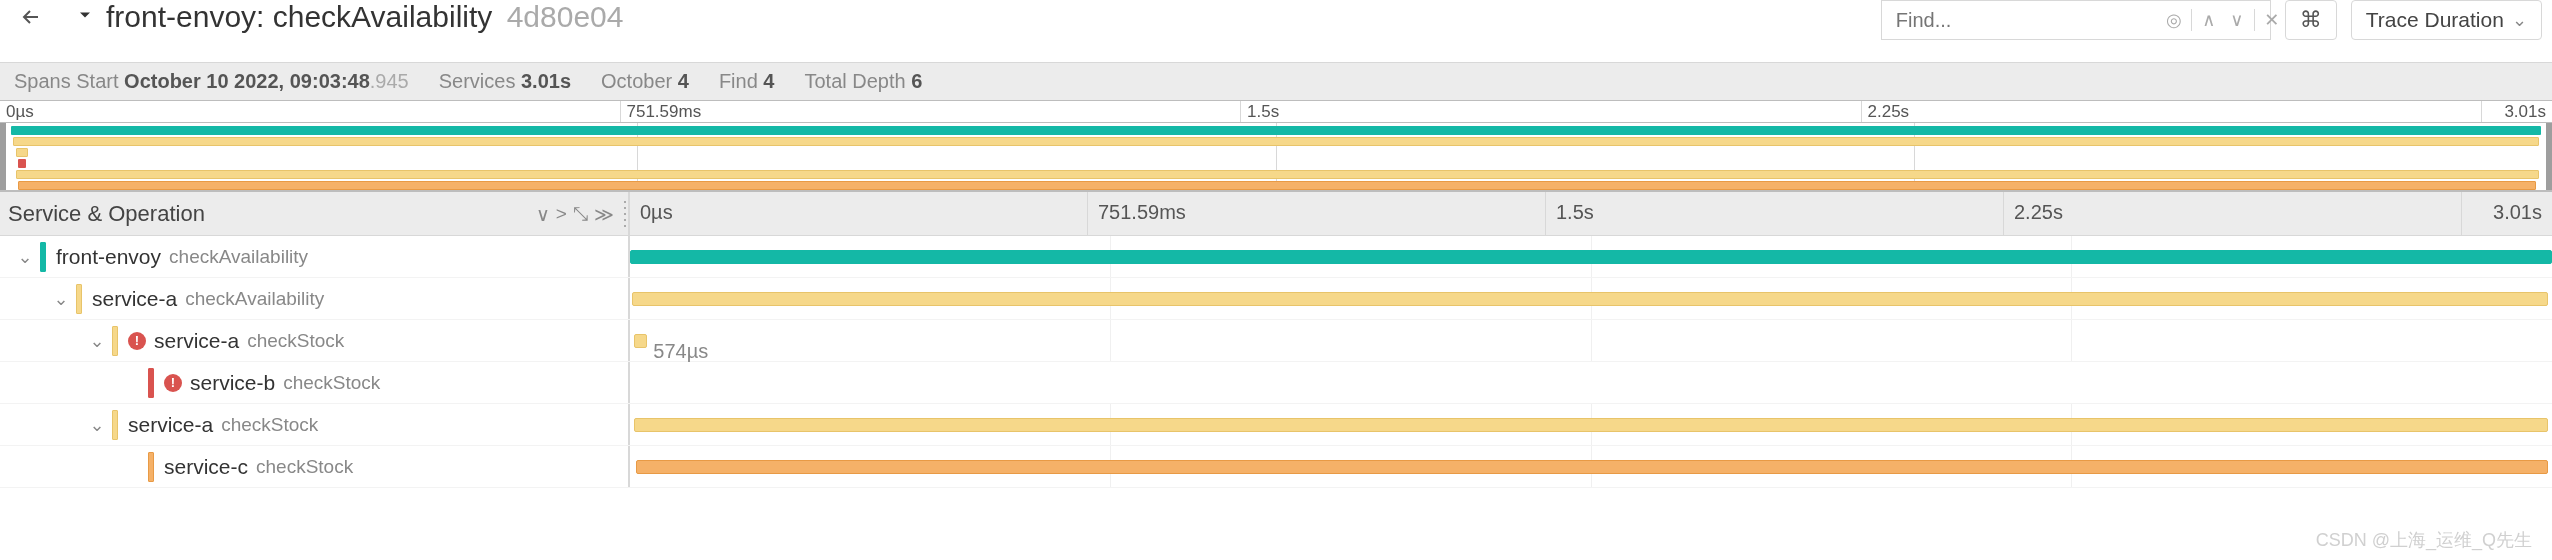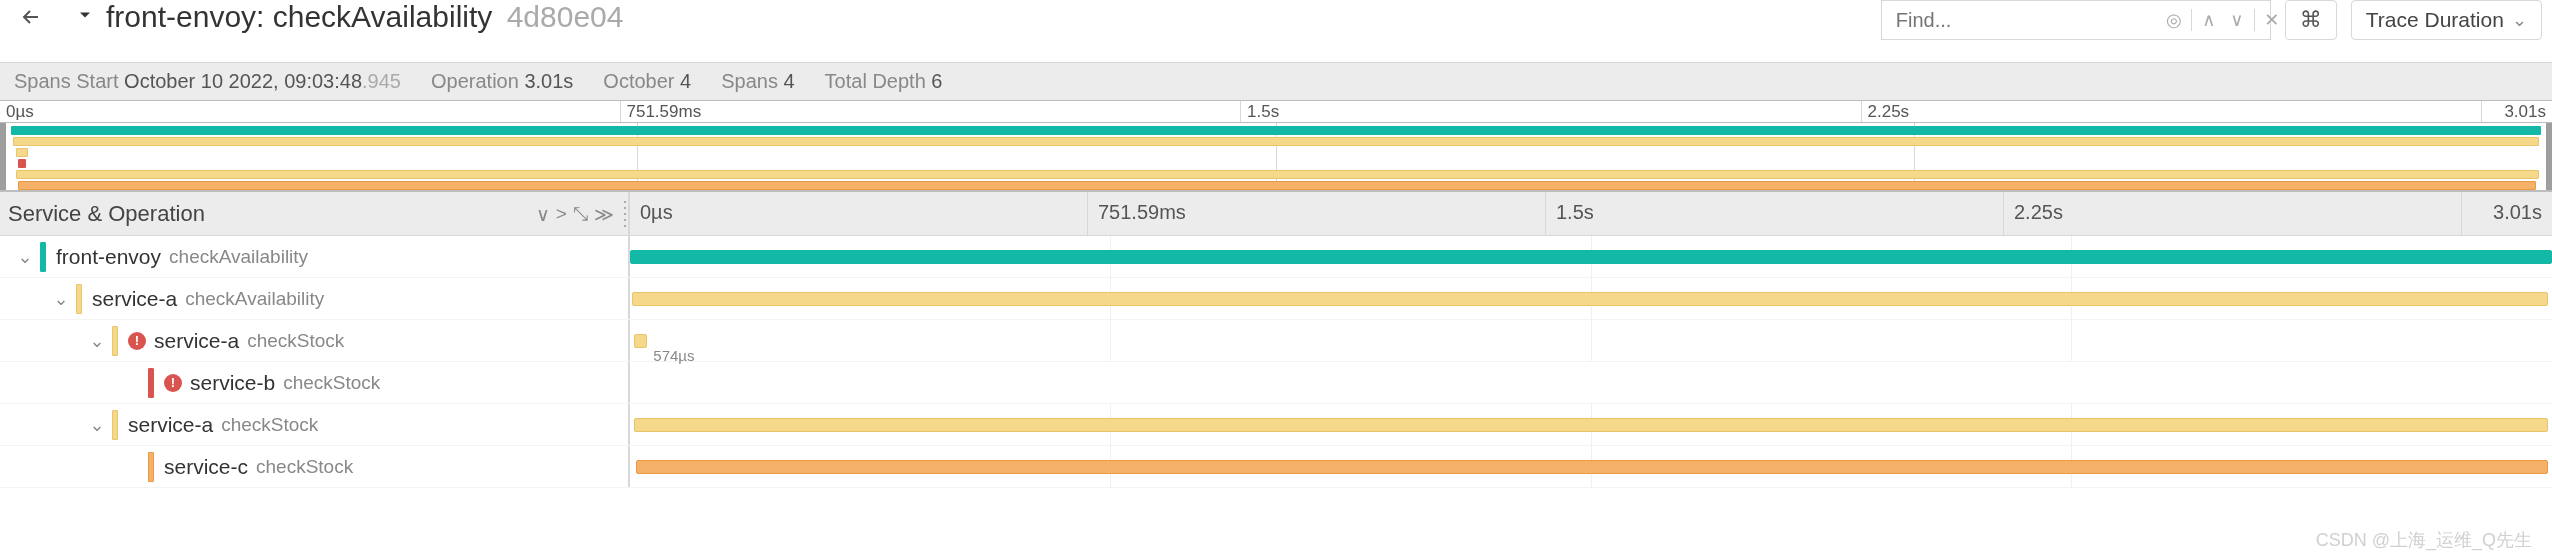--- a/index.html
+++ b/index.html
@@ -105,21 +105,21 @@
   .meta-bar{
     height:38px;
     background:var(--header-bg);
     border-top:1px solid var(--border);
     display:flex;align-items:center;
     padding:0 14px;
     font-size:20px;
     color:var(--text-light);
     gap:30px;
   }
-  .meta-bar b{color:#555;font-weight:400;}
+  .meta-bar b{color:#555;font-weight:700;}
   .meta-bar .ms{color:var(--text-muted);margin-top:34px;}
 
   
   .mini-ruler{
     height:22px;
     border-top:1px solid var(--border-dark);
     display:flex;
     position:relative;
     font-size:17px;color:#555;
   }
@@ -224,21 +224,21 @@
   }
   .wf-grid{
     position:absolute;inset:0;display:flex;pointer-events:none;
   }
   .wf-grid div{flex:1;border-right:1px solid #f0f0f0;}
   .wf-grid div:last-child{border-right:none;}
   .span-bar{
     position:absolute;top:14px;height:14px;border-radius:2px;
   }
   .span-label{
-    position:absolute;top:27px;font-size:15px;color:var(--text-light);
+    position:absolute;top:20px;font-size:20px;color:var(--text-light);
   }
 
   .watermark{
     position:absolute;right:20px;bottom:8px;font-size:18px;color:#d0d0d0;
     pointer-events:none;
   }
 </style>
 </head>
 <body>
 
@@ -283,27 +283,27 @@
     <span class="chev">⌄</span>
   </div>
 </div>
 
 <div class="meta-bar">
   <span>
     <span>Spans Start</span>
     <b>October 10 2022, 09:03:48</b><span class="ms">.945</span>
   </span>
   <span>
-    <span>Operation</span> <b>3.01s</b>
+    <span>Services</span> <b>3.01s</b>
   </span>
   <span>
     <span>October</span> <b>4</b>
   </span>
   <span>
-    <span>Spans</span> <b>4</b>
+    <span>Find</span> <b>4</b>
   </span>
   <span>
     <span>Total Depth</span> <b>6</b>
   </span>
 </div>
 
 <div class="mini-ruler">
   <div class="cell">0µs</div>
   <div class="cell">751.59ms</div>
   <div class="cell">1.5s</div>

